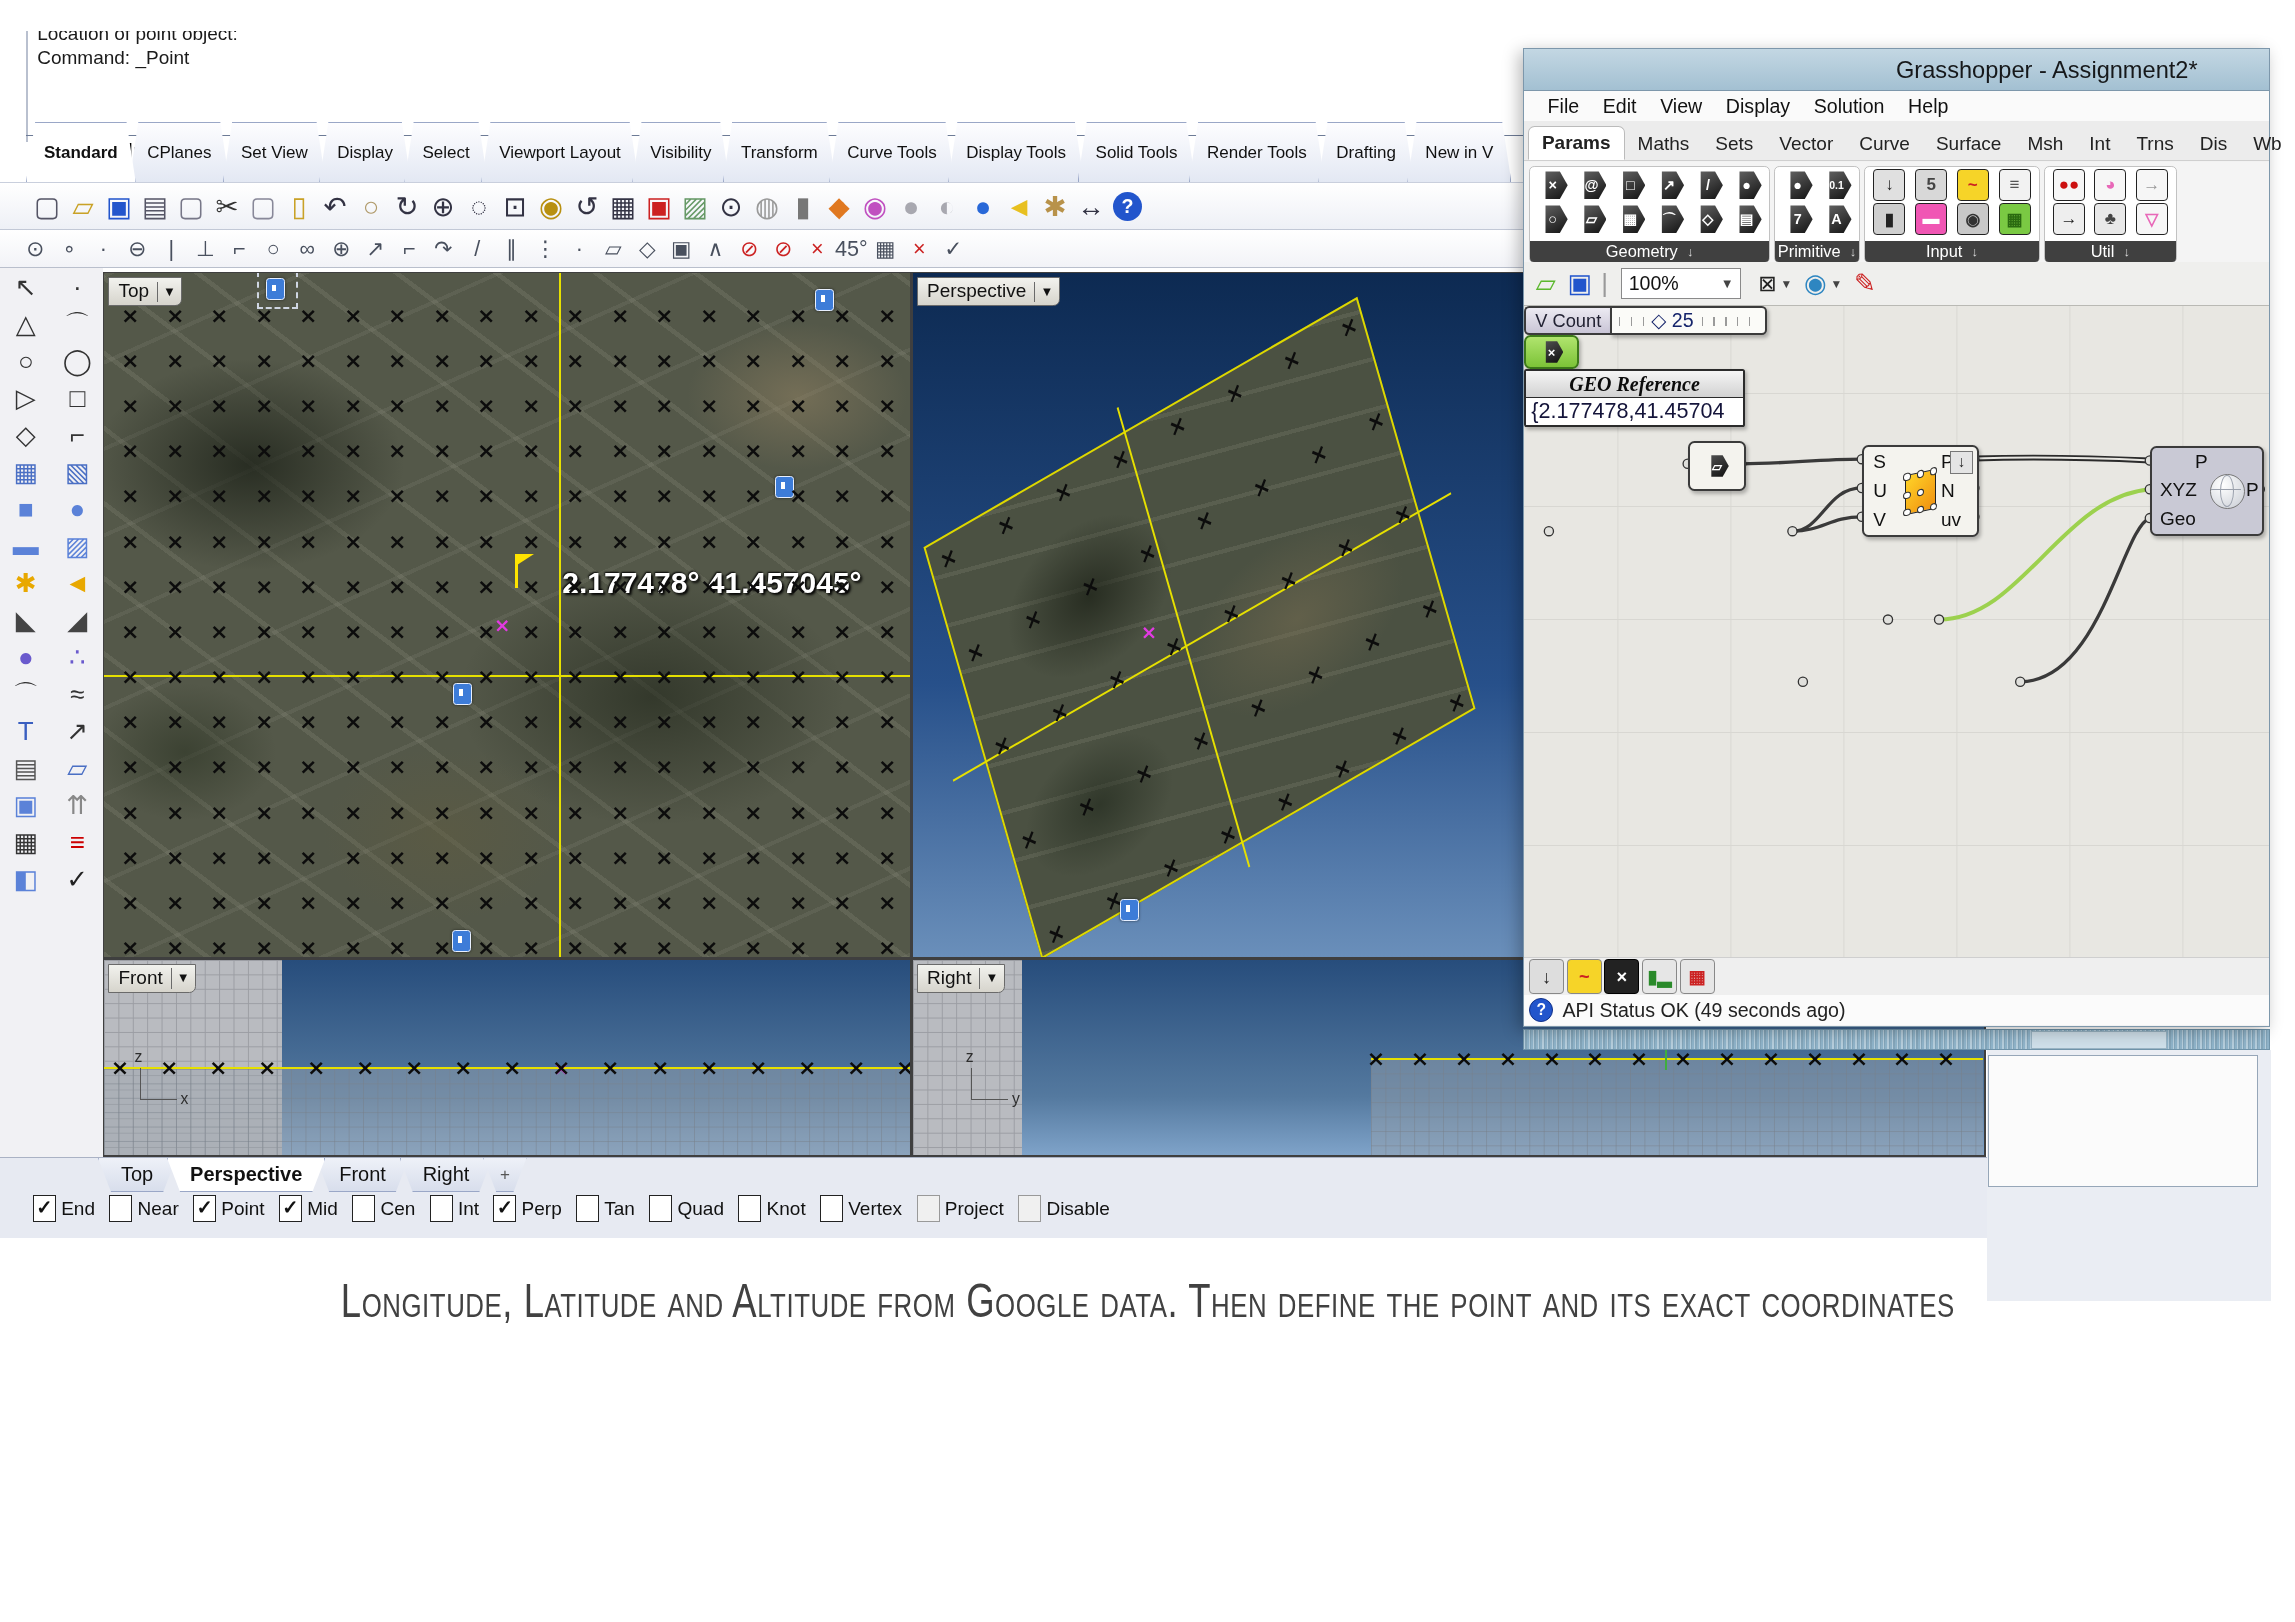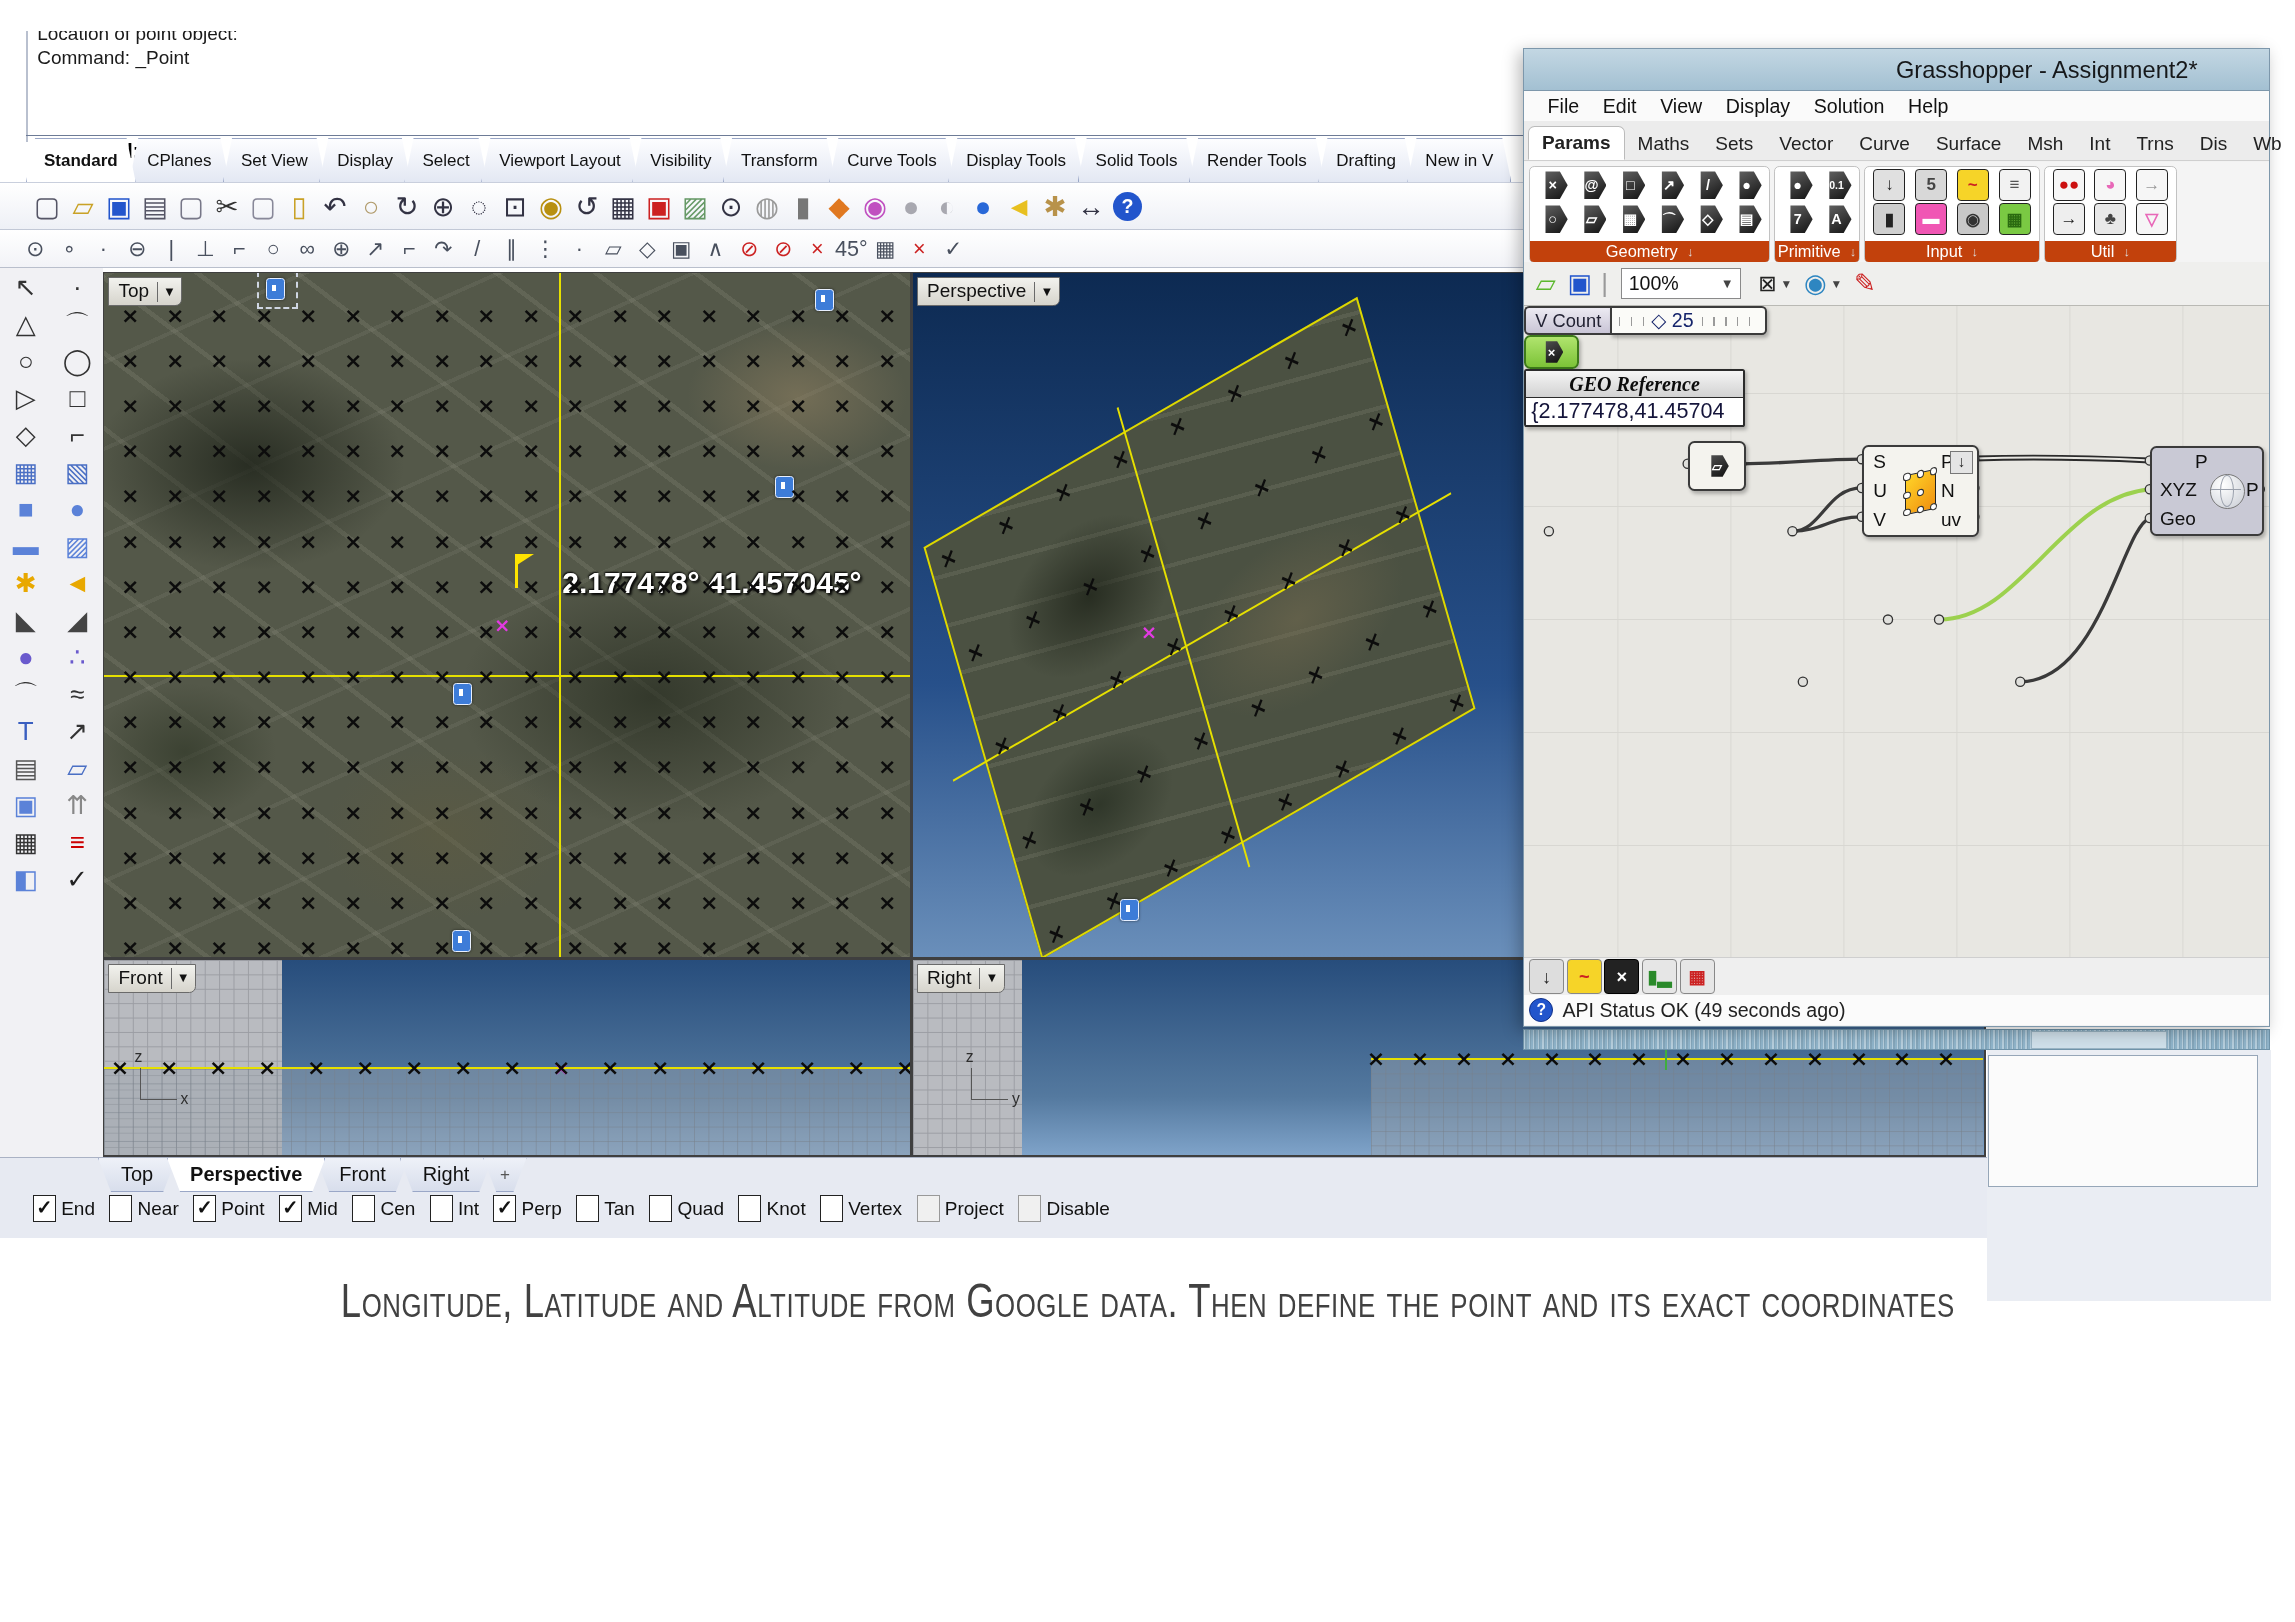--- a/index.html
+++ b/index.html
@@ -9,21 +9,21 @@
 
   
   #cmd-panel{left:26px;top:31px;width:1497px;height:111px;background:#fff;
              border-left:2.6px double #b9c0cf;overflow:hidden;}
   #cmd-panel .hist{margin:-9.2px 0 0 9.2px;font-size:19px;line-height:24px;color:#1a1a1a;}
   #cmd-sep{left:26px;top:135px;width:1497px;height:0;border-top:1.3px solid #6d7b96;}
   #cmd-prompt{left:35px;top:140px;font-size:20px;font-weight:bold;color:#000;}
 
   
   #rh-tabs{left:26px;top:152px;width:1498px;height:30px;display:flex;align-items:flex-end;}
-  .rh-tab{height:27.5px;line-height:27.5px;padding:8px 17px;margin-right:-6.5px;font-size:17px;color:#111;
+  .rh-tab{height:27.5px;line-height:27.5px;padding:16px 17px;margin-right:-6.5px;font-size:17px;color:#111;
           background:linear-gradient(#fdfdff,#e3e8f3);border:0.7px solid #9aa7c7;border-bottom:none;
           clip-path:polygon(9.2px 0,calc(100% - 9.2px) 0,100% 100%,0 100%);}
   .rh-tab.active{background:#fff;z-index:2;font-weight:bold;}
   #rh-toolbar1{left:0px;top:182px;width:1525px;height:48px;background:linear-gradient(#ffffff,#eef0f6);
                border-top:0.7px solid #c9cfdd;border-bottom:0.7px solid #c2c8d6;display:flex;align-items:center;padding-left:29px;box-sizing:border-box;}
   .ticon{width:36px;text-align:center;font-size:27.5px;line-height:39px;}
   #rh-toolbar2{left:0px;top:230px;width:1525px;height:38px;background:linear-gradient(#ffffff,#f2f3f7);
                border-bottom:0.7px solid #b9bfcc;display:flex;align-items:center;padding-left:18.3px;box-sizing:border-box;}
   .ticon2{width:34px;text-align:center;font-size:21.6px;color:#49505e;line-height:30px;}
 
@@ -128,21 +128,21 @@
                  border-radius:6.5px 6.5px 0 0;font-weight:bold;margin-left:3.9px;}
   #gh-palette{position:absolute;left:0;top:113px;width:100%;height:101px;background:#f4f4f4;display:flex;padding:3.9px 0 0 5.2px;box-sizing:border-box;}
   .pgroup{background:#fff;border:1.3px solid #c2c2c2;border-radius:5.2px;margin-right:3.9px;position:relative;
           display:flex;flex-direction:column;}
   .pg-icons{flex:1;display:grid;grid-auto-flow:column;grid-template-rows:34px 34px;align-items:center;justify-content:space-evenly;padding:1.3px 2.6px;}
   .hexi{width:30px;height:30px;clip-path:polygon(26% 4%,74% 4%,100% 50%,74% 96%,26% 96%);
         background:linear-gradient(150deg,#6a6a6a,#101010);color:#fff;font-weight:bold;
         font-size:14.4px;display:flex;align-items:center;justify-content:center;margin:0 3.9px;}
   .sqi{width:30px;height:30px;border:1.3px solid #222;border-radius:3.9px;display:flex;align-items:center;justify-content:center;
        font-size:17px;font-weight:bold;margin:0 3.9px;background:#e8e8e8;color:#222;}
-  .pg-footer{height:21px;background:#c2410c;color:#fff;font-size:16.4px;display:flex;align-items:center;
+  .pg-footer{height:21px;background:#404040;color:#fff;font-size:16.4px;display:flex;align-items:center;
              justify-content:center;border-radius:0 0 3.9px 3.9px;}
   .pg-footer .arr{margin-left:9.2px;font-size:13px;color:#ddd;}
   #gh-toolbar{position:absolute;left:0;top:213px;width:100%;height:43px;background:#efefed;border-bottom:1.3px solid #b9b9b4;
               display:flex;align-items:center;}
   .ghti{font-size:26px;margin-left:11.8px;}
   #gh-zoom{width:105px;height:29px;background:#fff;border:1.3px solid #8a8a8a;margin-left:13px;
            display:flex;align-items:center;justify-content:space-between;padding:0 6.5px;font-size:19.6px;color:#111;}
   #gh-canvas{position:absolute;left:0;top:257px;width:745px;height:652px;
              background-color:#e8e7e2;
              background-image:linear-gradient(#d8d7d2 1.3px,transparent 1.3px),linear-gradient(90deg,#d8d7d2 1.3px,transparent 1.3px);

